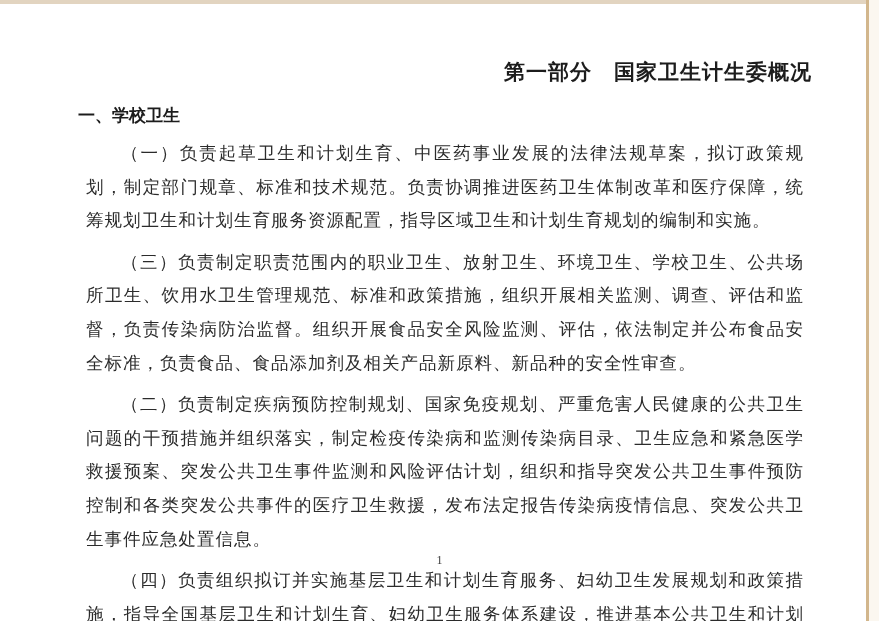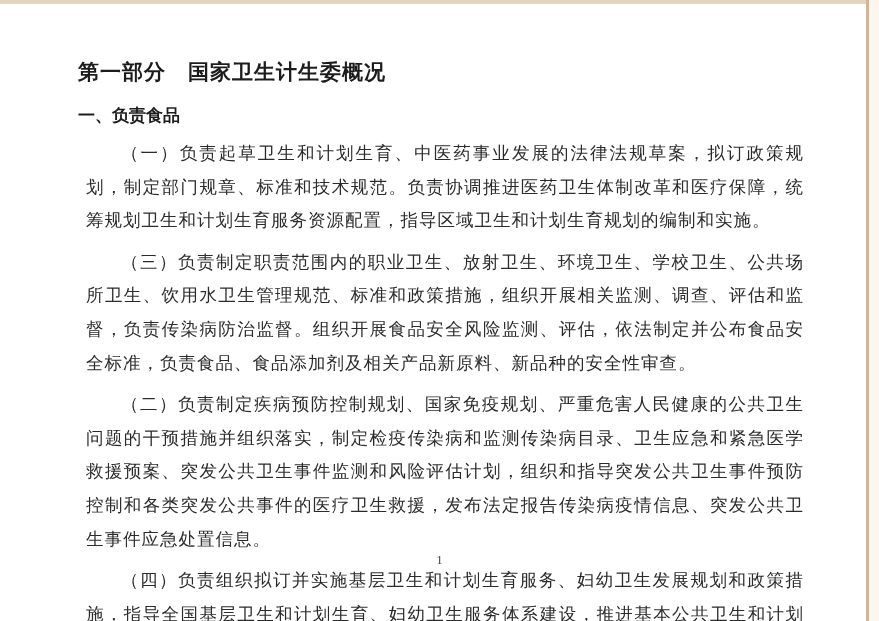--- a/index.html
+++ b/index.html
@@ -34,21 +34,21 @@
     left: 78px;
     top: 55px;
     width: 734px;
   }
   .doc-title {
     margin: 0;
     font-family: "Liberation Sans", "DejaVu Sans", sans-serif;
     font-weight: bold;
     font-size: 21px;
     line-height: 34px;
-    text-align: left;
+    text-align: right;
     letter-spacing: 1px;
     color: #1c1c1c;
   }
   .section-heading {
     margin: 14px 0 0 0;
     font-family: "Liberation Sans", "DejaVu Sans", sans-serif;
     font-weight: bold;
     font-size: 17px;
     line-height: 26px;
     color: #1c1c1c;
@@ -74,21 +74,21 @@
   }
 </style>
 </head>
 <body>
 
 <div class="scan-edge-top"></div>
 <div class="scan-edge-right"></div>
 
 <main class="page-content">
   <h1 class="doc-title">第一部分　国家卫生计生委概况</h1>
-  <h2 class="section-heading">一、负责食品</h2>
+  <h2 class="section-heading">一、学校卫生</h2>
   <div class="body-text">
     <p>（一）负责起草卫生和计划生育、中医药事业发展的法律法规草案，拟订政策规划，制定部门规章、标准和技术规范。负责协调推进医药卫生体制改革和医疗保障，统筹规划卫生和计划生育服务资源配置，指导区域卫生和计划生育规划的编制和实施。</p>
     <p>（三）负责制定职责范围内的职业卫生、放射卫生、环境卫生、学校卫生、公共场所卫生、饮用水卫生管理规范、标准和政策措施，组织开展相关监测、调查、评估和监督，负责传染病防治监督。组织开展食品安全风险监测、评估，依法制定并公布食品安全标准，负责食品、食品添加剂及相关产品新原料、新品种的安全性审查。</p>
     <p>（二）负责制定疾病预防控制规划、国家免疫规划、严重危害人民健康的公共卫生问题的干预措施并组织落实，制定检疫传染病和监测传染病目录、卫生应急和紧急医学救援预案、突发公共卫生事件监测和风险评估计划，组织和指导突发公共卫生事件预防控制和各类突发公共事件的医疗卫生救援，发布法定报告传染病疫情信息、突发公共卫生事件应急处置信息。</p>
     <p>（四）负责组织拟订并实施基层卫生和计划生育服务、妇幼卫生发展规划和政策措施，指导全国基层卫生和计划生育、妇幼卫生服务体系建设，推进基本公共卫生和计划生育服务均等化，完善</p>
   </div>
 </main>
 
 <div class="page-number">1</div>
 

